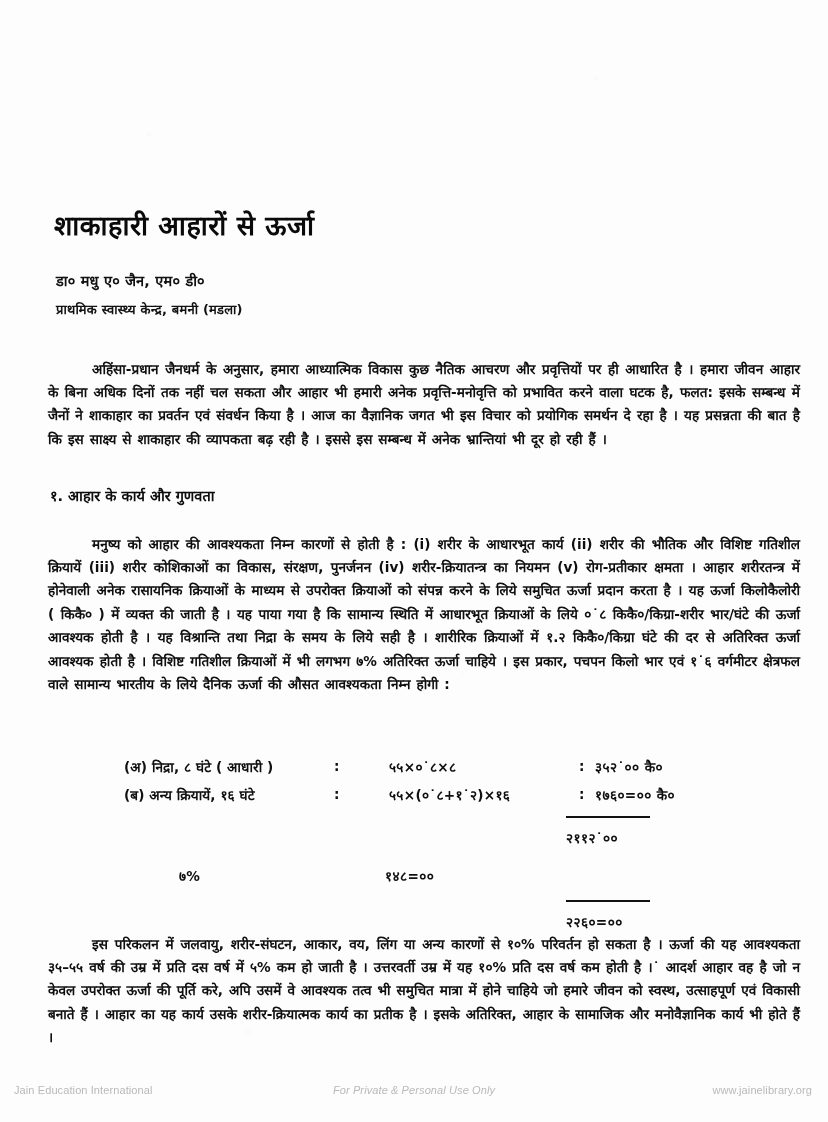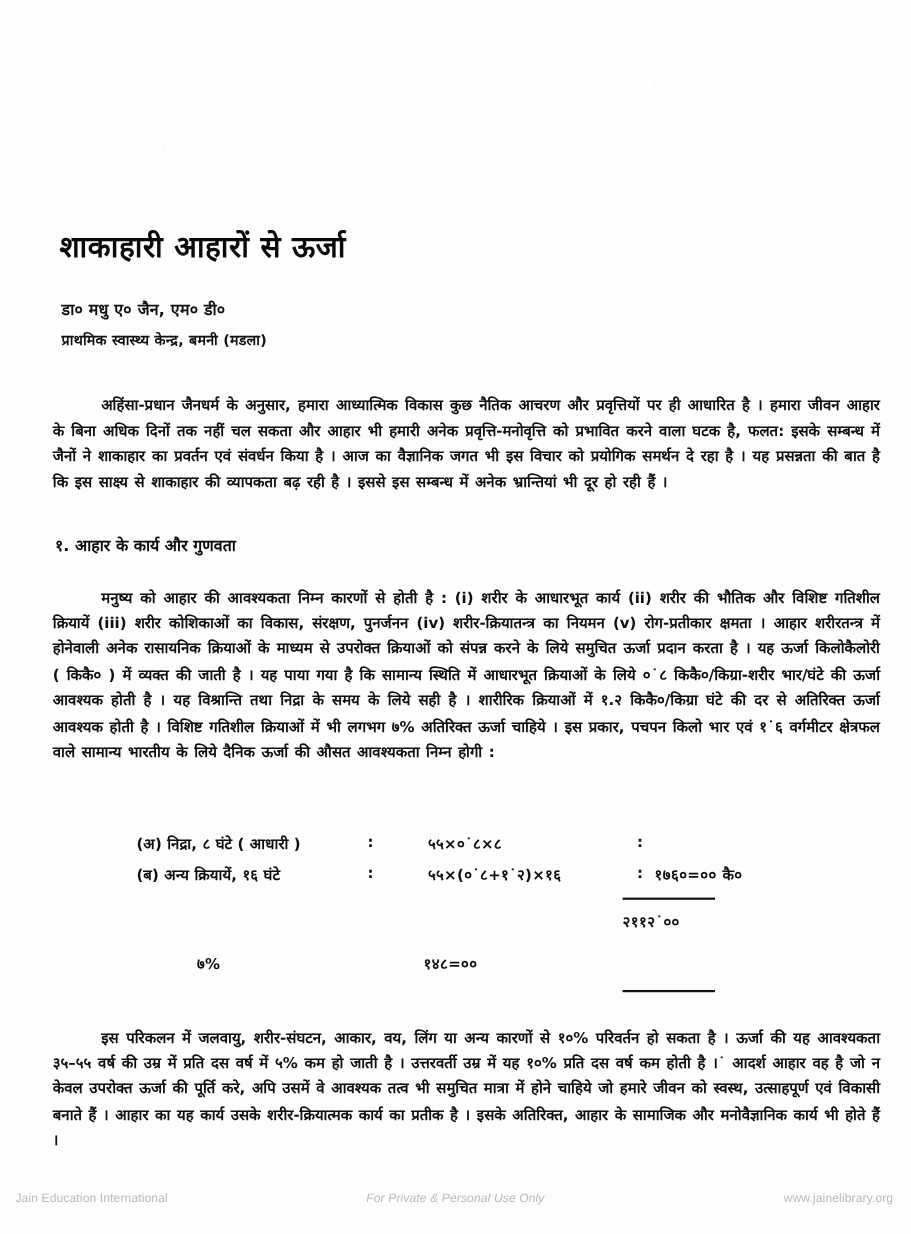--- a/index.html
+++ b/index.html
@@ -172,20 +172,21 @@
 
     <p class="para indent" id="para-needs">मनुष्य को आहार की आवश्यकता निम्न कारणों से होती है : (i) शरीर के आधारभूत कार्य (ii) शरीर की भौतिक और विशिष्ट गतिशील क्रियायें (iii) शरीर कोशिकाओं का विकास, संरक्षण, पुनर्जनन (iv) शरीर-क्रियातन्त्र का नियमन (v) रोग-प्रतीकार क्षमता । आहार शरीरतन्त्र में होनेवाली अनेक रासायनिक क्रियाओं के माध्यम से उपरोक्त क्रियाओं को संपन्न करने के लिये समुचित ऊर्जा प्रदान करता है । यह ऊर्जा किलोकैलोरी ( किकै० ) में व्यक्त की जाती है । यह पाया गया है कि सामान्य स्थिति में आधारभूत क्रियाओं के लिये ०˙८ किकै०/किग्रा-शरीर भार/घंटे की ऊर्जा आवश्यक होती है । यह विश्रान्ति तथा निद्रा के समय के लिये सही है । शारीरिक क्रियाओं में १.२ किकै०/किग्रा घंटे की दर से अतिरिक्त ऊर्जा आवश्यक होती है । विशिष्ट गतिशील क्रियाओं में भी लगभग ७% अतिरिक्त ऊर्जा चाहिये । इस प्रकार, पचपन किलो भार एवं १˙६ वर्गमीटर क्षेत्रफल वाले सामान्य भारतीय के लिये दैनिक ऊर्जा की औसत आवश्यकता निम्न होगी :</p>
 
     <div class="calc-block">
 
       <div class="calc-row">
         <span class="c-label">(अ) निद्रा, ८ घंटे ( आधारी )</span>
         <span class="c-colon">:</span>
         <span class="c-expr">५५×०˙८×८</span>
         <span class="c-ecolon">:</span>
+        <span class="c-value">३५२˙०० कै०</span>
       </div>
 
       <div class="calc-row">
         <span class="c-label">(ब) अन्य क्रियायें, १६ घंटे</span>
         <span class="c-colon">:</span>
         <span class="c-expr">५५×(०˙८+१˙२)×१६</span>
         <span class="c-ecolon">:</span>
         <span class="c-value">१७६०=०० कै०</span>
       </div>
 
@@ -201,20 +202,23 @@
         <span class="c-colon"></span>
         <span class="c-expr">७%</span>
         <span class="c-ecolon"></span>
         <span class="c-value">१४८=००</span>
       </div>
 
       <div class="rule-row">
         <div class="sum-rule"></div>
       </div>
 
+      <div class="sum-row">
+        <span class="c-value">२२६०=००</span>
+      </div>
 
     </div>
 
     <p class="para indent" id="para-closing">इस परिकलन में जलवायु, शरीर-संघटन, आकार, वय, लिंग या अन्य कारणों से १०% परिवर्तन हो सकता है । ऊर्जा की यह आवश्यकता ३५–५५ वर्ष की उम्र में प्रति दस वर्ष में ५% कम हो जाती है । उत्तरवर्ती उम्र में यह १०% प्रति दस वर्ष कम होती है ।˙ आदर्श आहार वह है जो न केवल उपरोक्त ऊर्जा की पूर्ति करे, अपि उसमें वे आवश्यक तत्व भी समुचित मात्रा में होने चाहिये जो हमारे जीवन को स्वस्थ, उत्साहपूर्ण एवं विकासी बनाते हैं । आहार का यह कार्य उसके शरीर-क्रियात्मक कार्य का प्रतीक है । इसके अतिरिक्त, आहार के सामाजिक और मनोवैज्ञानिक कार्य भी होते हैं ।</p>
 
   </div>
 
   <div class="footer">
     <span class="f-left">Jain Education International</span>
     <span class="f-center">For Private &amp; Personal Use Only</span>

